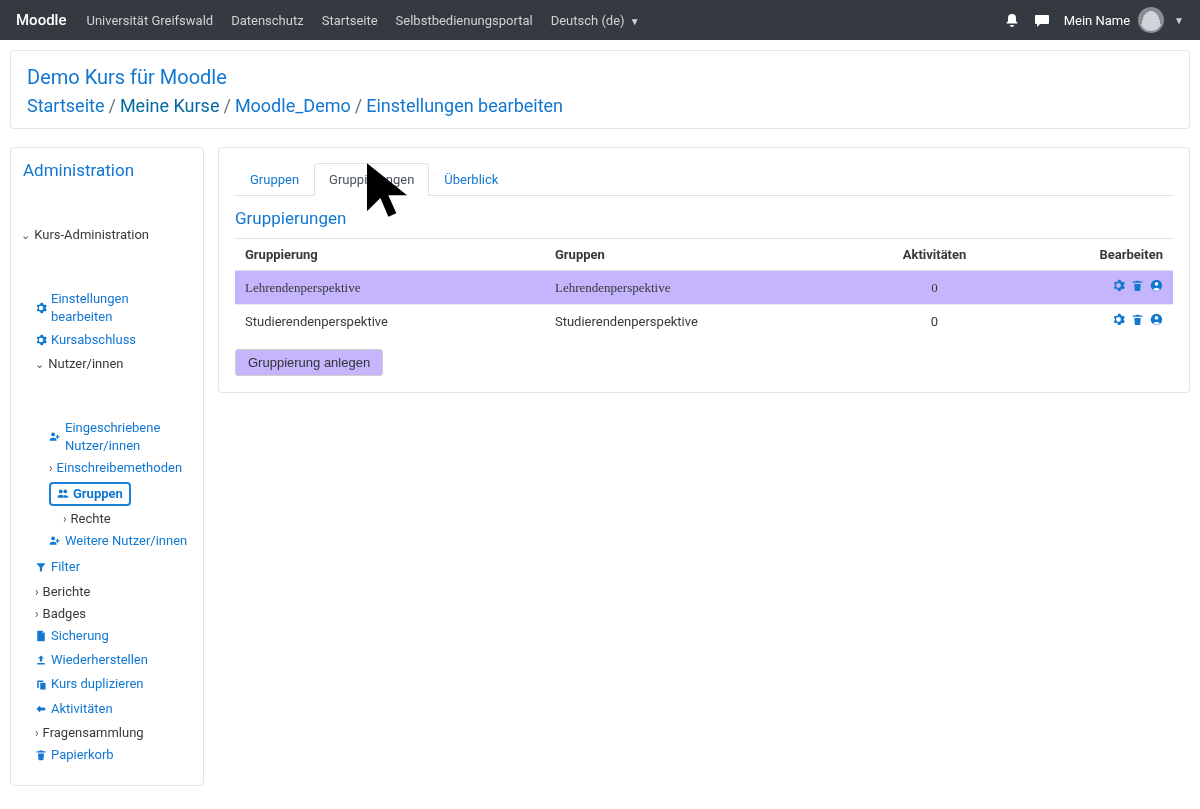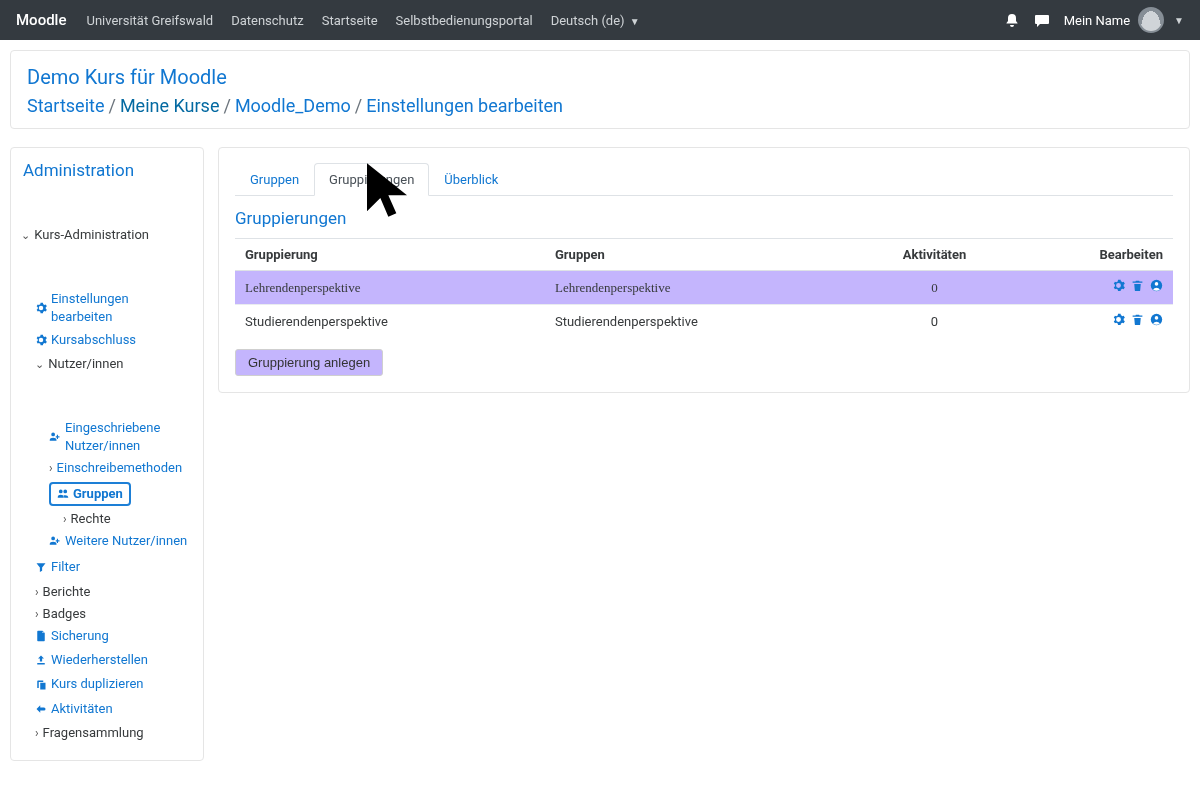--- a/index.html
+++ b/index.html
@@ -242,20 +242,28 @@
                     </span></li>
                 <li><span class="node-label">
                       <span class="ico link-blue">
                         <svg viewBox="0 0 16 16">
                           <use href="#i-back"></use>
                         </svg>
                       </span>
                       <a class="link">Aktivitäten</a>
                     </span></li>
                 <li><span class="caret-closed"></span><span class="text">Fragensammlung</span></li>
+                <li><span class="node-label">
+                      <span class="ico link-blue">
+                        <svg viewBox="0 0 16 16">
+                          <use href="#i-trash"></use>
+                        </svg>
+                      </span>
+                      <a class="link">Papierkorb</a>
+                    </span></li>
               </ul>
             </li>
           </ul>
         </div>
       </div>
     </aside>
 
     <main class="main">
       <div class="card" style="position:relative;">
         <div class="tabs">

